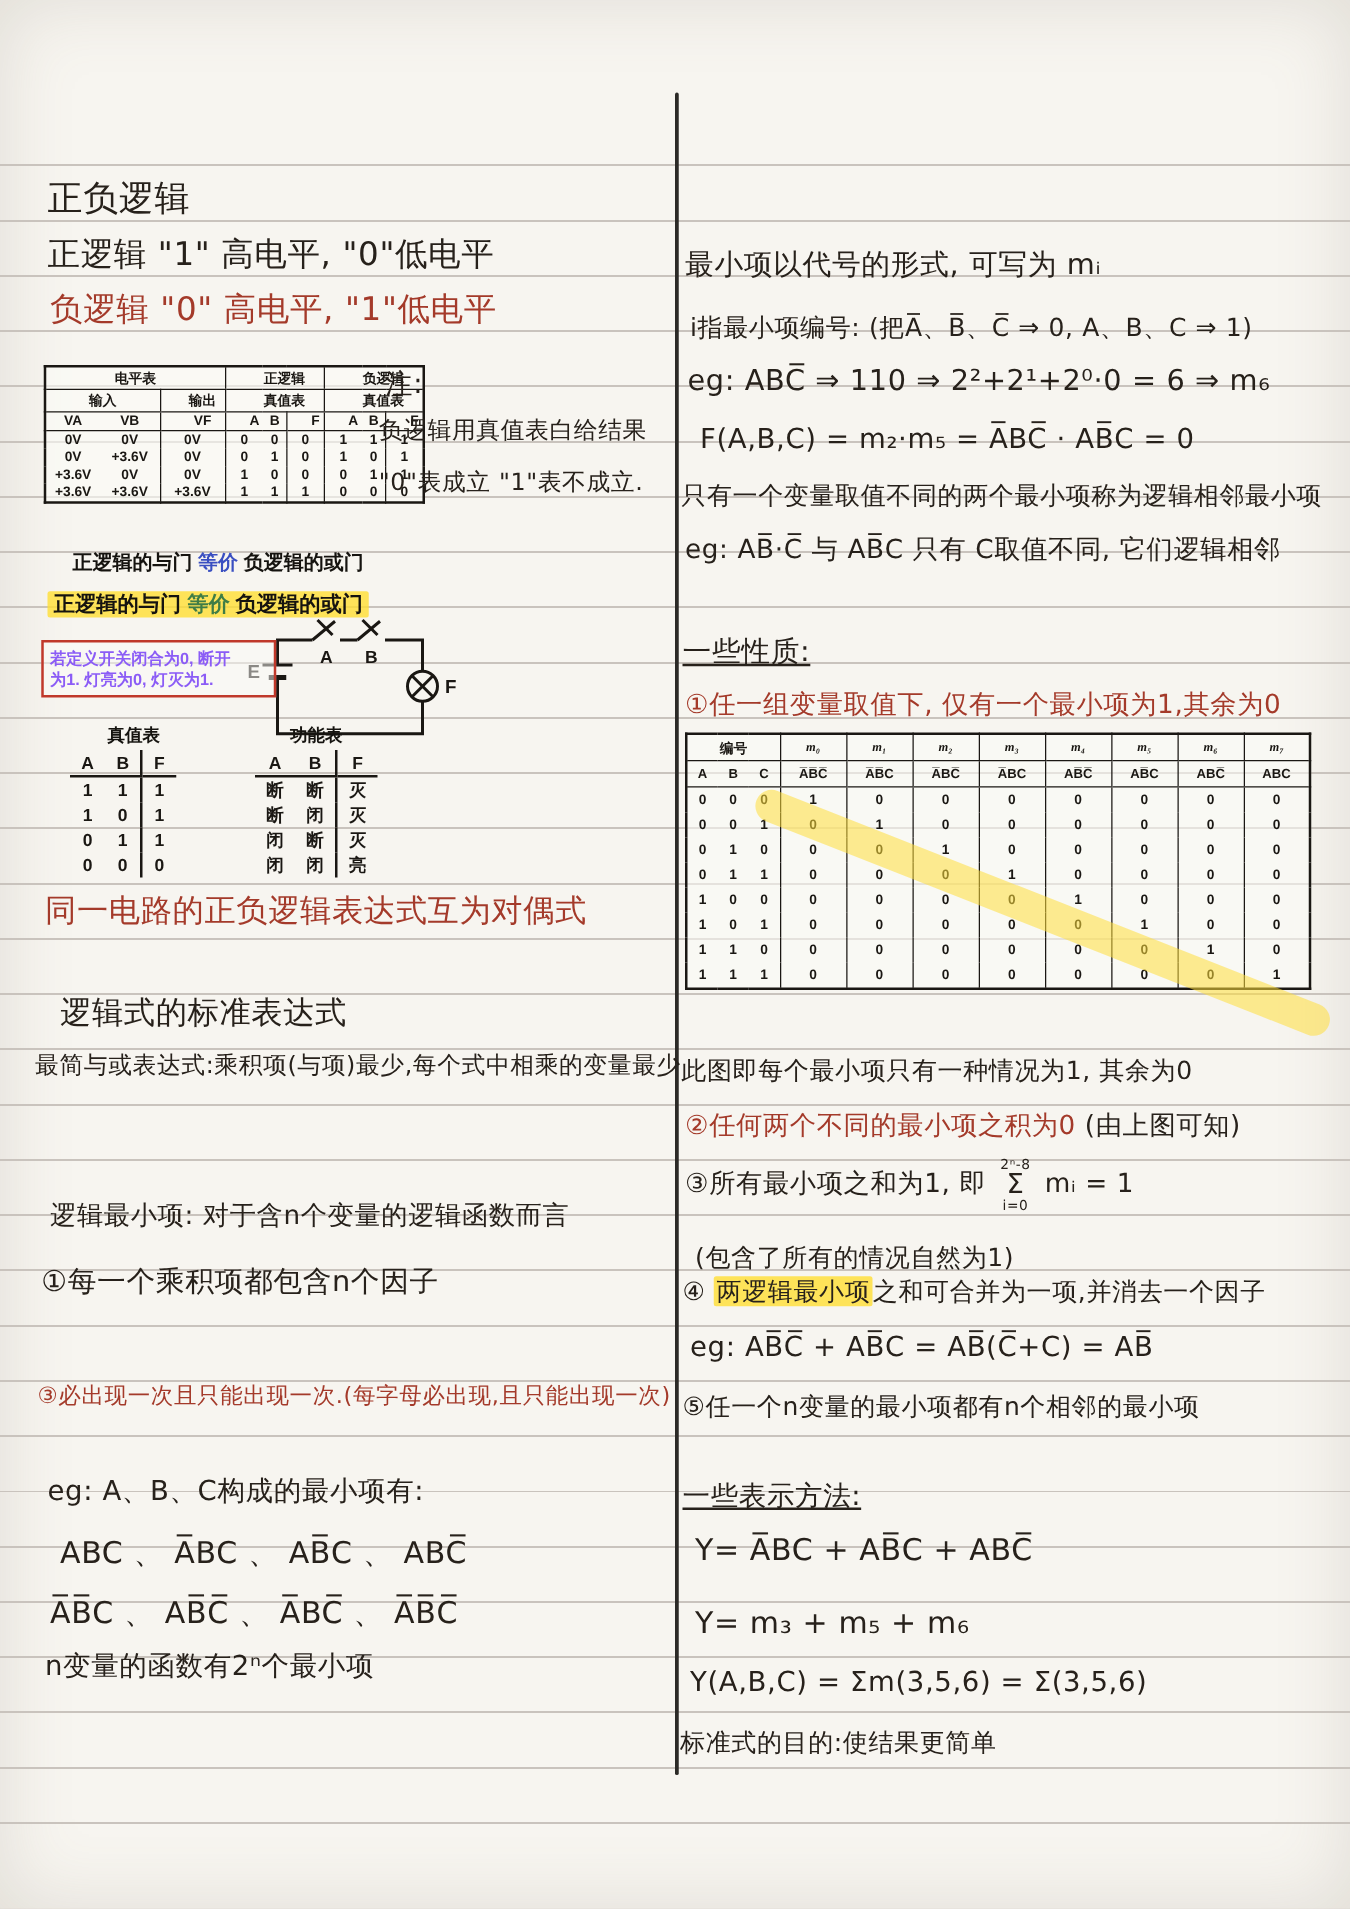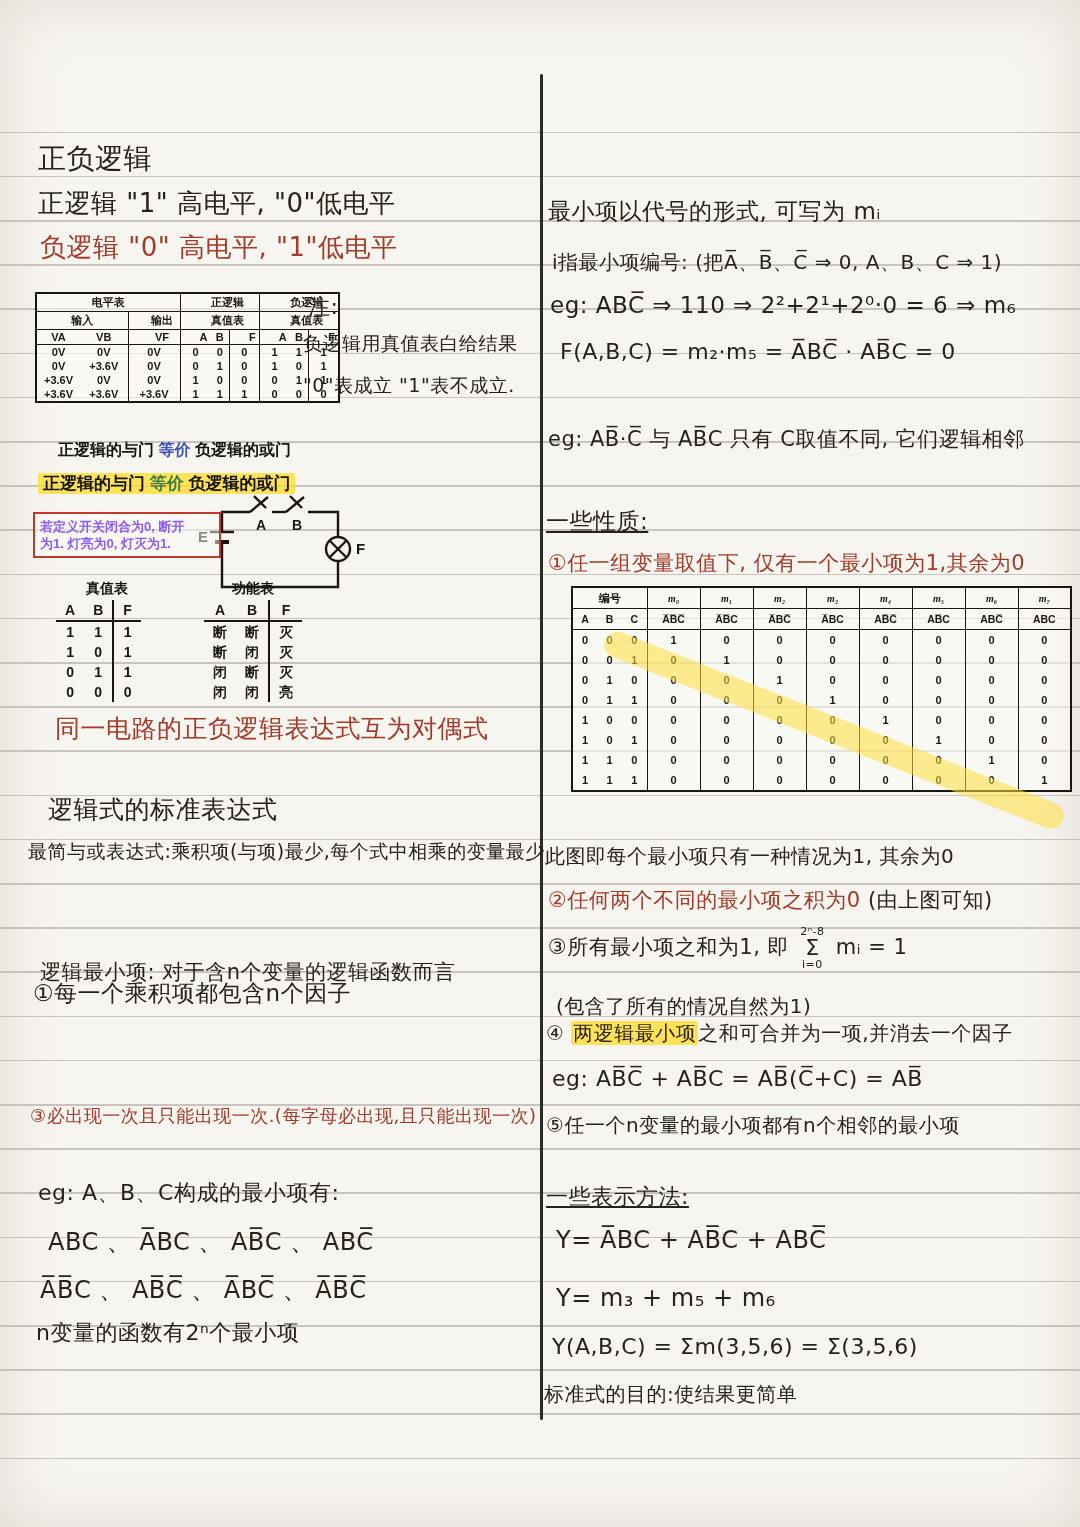--- a/index.html
+++ b/index.html
@@ -40,21 +40,21 @@
         font-family:"Liberation Sans",sans-serif;}
   .ttbl th,.ttbl td{font-size:14px;font-weight:bold;color:#1a1713;
         text-align:center;padding:0 9px;line-height:20px;}
   .ttbl thead th{border-bottom:2px solid #1a1713;}
   .ttbl th:last-child,.ttbl td:last-child{border-left:2px solid #1a1713;}
 
   
   .mint-wrap{position:absolute;left:548px;top:586px;width:508px;}
   .mintbl{border-collapse:collapse;border:2.2px solid #1a1713;width:454px;
         table-layout:fixed;background:rgba(252,251,247,.55);
-        font-family:"Liberation Sans",sans-serif;position:relative;margin-left:23px;}
+        font-family:"Liberation Sans",sans-serif;position:relative;}
   .mintbl th,.mintbl td{font-size:11px;font-weight:bold;color:#1a1713;
         text-align:center;padding:0;height:20px;overflow:hidden;}
   .mintbl thead tr:first-child th{border-bottom:1.4px solid #1a1713;}
   .mintbl thead tr:last-child th{border-bottom:1.4px solid #1a1713;font-size:10.5px;}
   .mintbl .mlab{font:italic bold 10px "Liberation Serif",serif;
         border-left:1.4px solid #1a1713;}
   .mintbl .term{border-left:1.4px solid #1a1713;}
   .mintbl tbody td:nth-child(n+4){border-left:1.4px solid #1a1713;}
   .diag-hl{position:absolute;left:62px;top:42px;width:492px;height:26px;
         background:rgba(255,223,60,.55);border-radius:13px;
@@ -268,37 +268,38 @@
           <td>灭</td>
         </tr>
         <tr>
           <td>闭</td>
           <td>闭</td>
           <td>亮</td>
         </tr>
       </tbody>
   </table>
 
-  <div class="hw red" style="left:36px;top:712px;font-size:25px;margin-left:19px;">同一电路的正负逻辑表达式互为对偶式</div>
+  <div class="hw red" style="left:36px;top:712px;font-size:25px;">同一电路的正负逻辑表达式互为对偶式</div>
   <div class="hw" style="left:48px;top:793px;font-size:25px;">逻辑式的标准表达式</div>
   <div class="hw" style="left:28px;top:839px;font-size:19px;">最简与或表达式:乘积项(与项)最少,每个式中相乘的变量最少</div>
 
   <div class="hw" style="left:40px;top:958px;font-size:21px;">逻辑最小项:  对于含n个变量的逻辑函数而言</div>
-  <div class="hw" style="left:33px;top:978px;font-size:23px;">①每一个乘积项都包含n个因子</div>
+  <div class="hw" style="left:33px;top:1010px;font-size:23px;">①每一个乘积项都包含n个因子</div>
   <div class="hw red" style="left:30px;top:1104px;font-size:18px;">③必出现一次且只能出现一次.(每字母必出现,且只能出现一次)</div>
 
   <div class="hw" style="left:38px;top:1178px;font-size:22px;">eg: A、B、C构成的最小项有:</div>
   <div class="hw" style="left:48px;top:1226px;font-size:24px;">ABC 、 A̅BC 、 AB̅C 、 ABC̅</div>
   <div class="hw" style="left:40px;top:1274px;font-size:24px;">A̅B̅C 、 AB̅C̅ 、 A̅BC̅ 、 A̅B̅C̅</div>
   <div class="hw" style="left:36px;top:1318px;font-size:22px;">n变量的函数有2ⁿ个最小项</div>
 
   <div class="hw" style="left:548px;top:196px;font-size:23px;">最小项以代号的形式, 可写为 mᵢ</div>
   <div class="hw" style="left:552px;top:249px;font-size:20px;">i指最小项编号:  (把A̅、B̅、C̅ ⇒ 0,  A、B、C ⇒ 1)</div>
   <div class="hw" style="left:550px;top:292px;font-size:23px;">eg: ABC̅ ⇒ 110 ⇒ 2²+2¹+2⁰·0 = 6 ⇒ m₆</div>
   <div class="hw" style="left:560px;top:339px;font-size:22px;">F(A,B,C) = m₂·m₅ = A̅BC̅ · AB̅C = 0</div>
+  <div class="hw" style="left:545px;top:383px;font-size:20px;">只有一个变量取值不同的两个最小项称为逻辑相邻最小项</div>
   <div class="hw" style="left:548px;top:425px;font-size:21px;">eg: AB̅·C̅ 与 AB̅C 只有 C取值不同, 它们逻辑相邻</div>
 
   <div class="hw" style="left:546px;top:506px;font-size:23px;text-decoration:underline;">一些性质:</div>
   <div class="hw red" style="left:548px;top:549px;font-size:21px;">①任一组变量取值下, 仅有一个最小项为1,其余为0</div>
 
   <div class="mint-wrap">
     <table class="mintbl">
       <colgroup>
         <col style="width:25px">
           <col style="width:25px">

